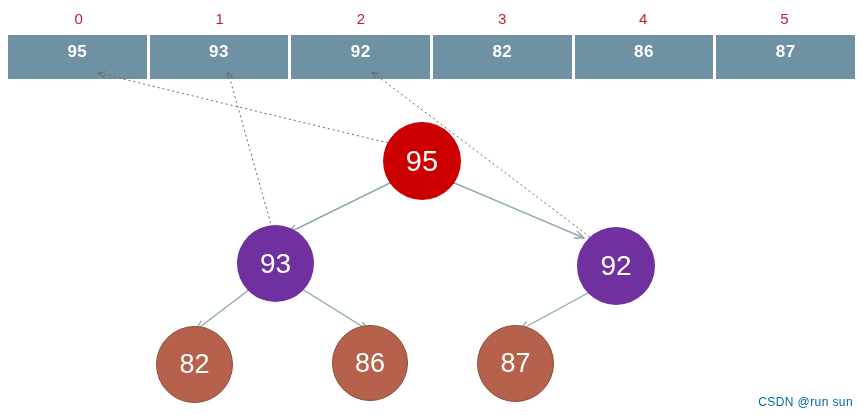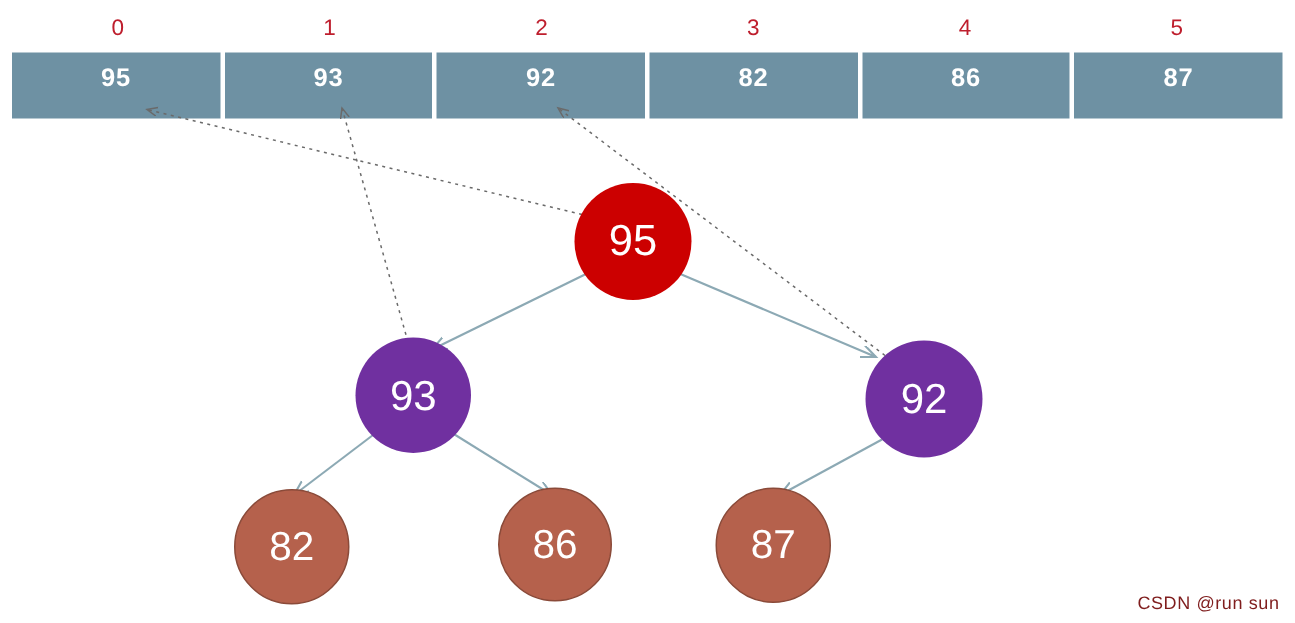--- a/index.html
+++ b/index.html
@@ -105,21 +105,21 @@
     font-size: 27px;
     border: 1px solid #8a4a39;
     box-sizing: border-box;
   }
 
   
   .watermark {
     position: absolute;
     right: 10px;
     bottom: 6px;
-    color: #7f1d1d;
+    color: #0369a1;
     font-family: "Liberation Sans", sans-serif;
     font-size: 12px;
     letter-spacing: 0.4px;
     user-select: none;
   }
 </style>
 </head>
 <body>
 
 <div id="stage">

